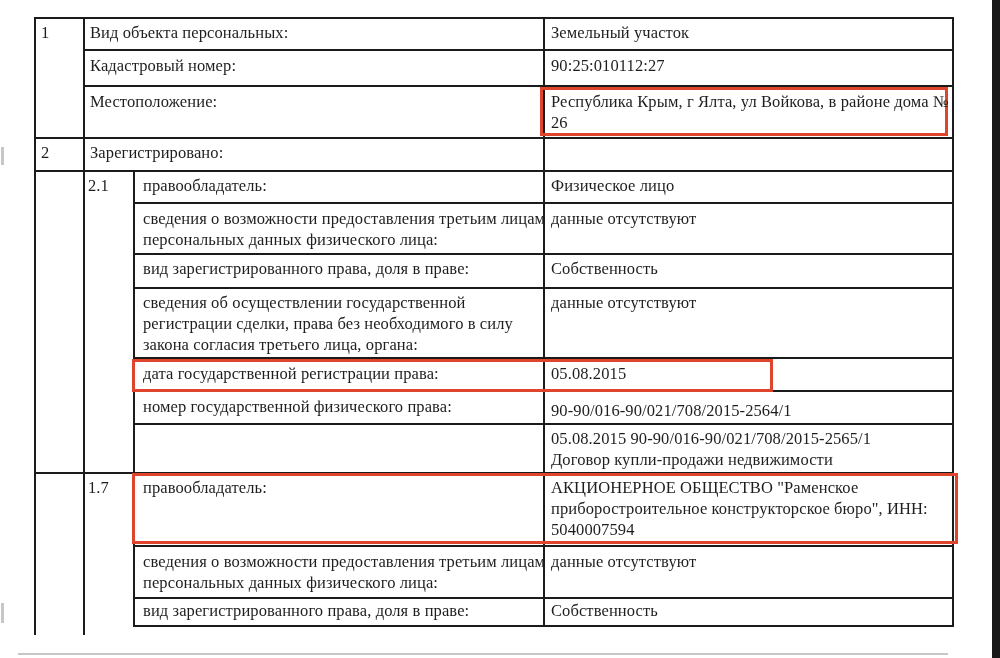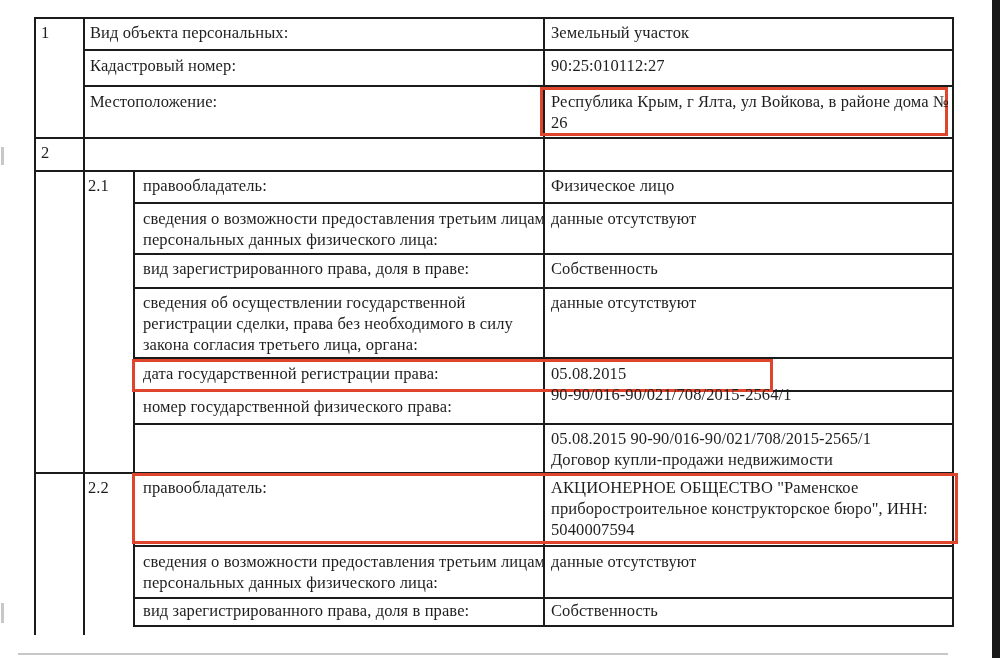--- a/index.html
+++ b/index.html
@@ -78,53 +78,54 @@
   <div class="vline" style="left:543px;top:17px;height:610px"></div>
   <div class="vline" style="left:952px;top:17px;height:610px"></div>
 
   <div class="redbox" style="left:540px;top:87px;width:408px;height:49px"></div>
   <div class="redbox" style="left:132px;top:359px;width:641px;height:33px"></div>
   <div class="redbox" style="left:132px;top:473px;width:826px;height:71px"></div>
 
   <div class="txt" style="left:41px;top:22px">1</div>
   <div class="txt" style="left:41px;top:142px">2</div>
   <div class="txt" style="left:88px;top:175px">2.1</div>
-  <div class="txt" style="left:88px;top:477px">2.2</div>
+  <div class="txt" style="left:88px;top:477px">1.7</div>
 
   <div class="txt" style="left:90px;top:22px">Вид объекта персональных:</div>
   <div class="txt" style="left:551px;top:22px">Земельный участок</div>
 
   <div class="txt" style="left:90px;top:55px">Кадастровый номер:</div>
   <div class="txt" style="left:551px;top:55px">90:25:010112:27</div>
 
   <div class="txt" style="left:90px;top:91px">Местоположение:</div>
   <div class="txt" style="left:551px;top:91px">Республика Крым, г Ялта, ул Войкова, в районе дома №
 26</div>
 
+  <div class="txt" style="left:90px;top:142px">Зарегистрировано:</div>
 
   <div class="txt" style="left:143px;top:175px">правообладатель:</div>
   <div class="txt" style="left:551px;top:175px">Физическое лицо</div>
 
   <div class="txt" style="left:143px;top:208px">сведения о возможности предоставления третьим лицам
 персональных данных физического лица:</div>
   <div class="txt" style="left:551px;top:208px">данные отсутствуют</div>
 
   <div class="txt" style="left:143px;top:258px">вид зарегистрированного права, доля в праве:</div>
   <div class="txt" style="left:551px;top:258px">Собственность</div>
 
   <div class="txt" style="left:143px;top:292px">сведения об осуществлении государственной
 регистрации сделки, права без необходимого в силу
 закона согласия третьего лица, органа:</div>
   <div class="txt" style="left:551px;top:292px">данные отсутствуют</div>
 
   <div class="txt" style="left:143px;top:363px">дата государственной регистрации права:</div>
   <div class="txt" style="left:551px;top:363px">05.08.2015</div>
 
   <div class="txt" style="left:143px;top:396px">номер государственной физического права:</div>
-  <div class="txt" style="left:551px;top:384px">90-90/016-90/021/708/2015-2564/1</div>
+  <div class="txt" style="left:551px;top:400px">90-90/016-90/021/708/2015-2564/1</div>
 
   <div class="txt" style="left:551px;top:428px">05.08.2015 90-90/016-90/021/708/2015-2565/1
 Договор купли-продажи недвижимости</div>
 
   <div class="txt" style="left:143px;top:477px">правообладатель:</div>
   <div class="txt" style="left:551px;top:477px">АКЦИОНЕРНОЕ ОБЩЕСТВО "Раменское
 приборостроительное конструкторское бюро", ИНН:
 5040007594</div>
 
   <div class="txt" style="left:143px;top:551px">сведения о возможности предоставления третьим лицам

